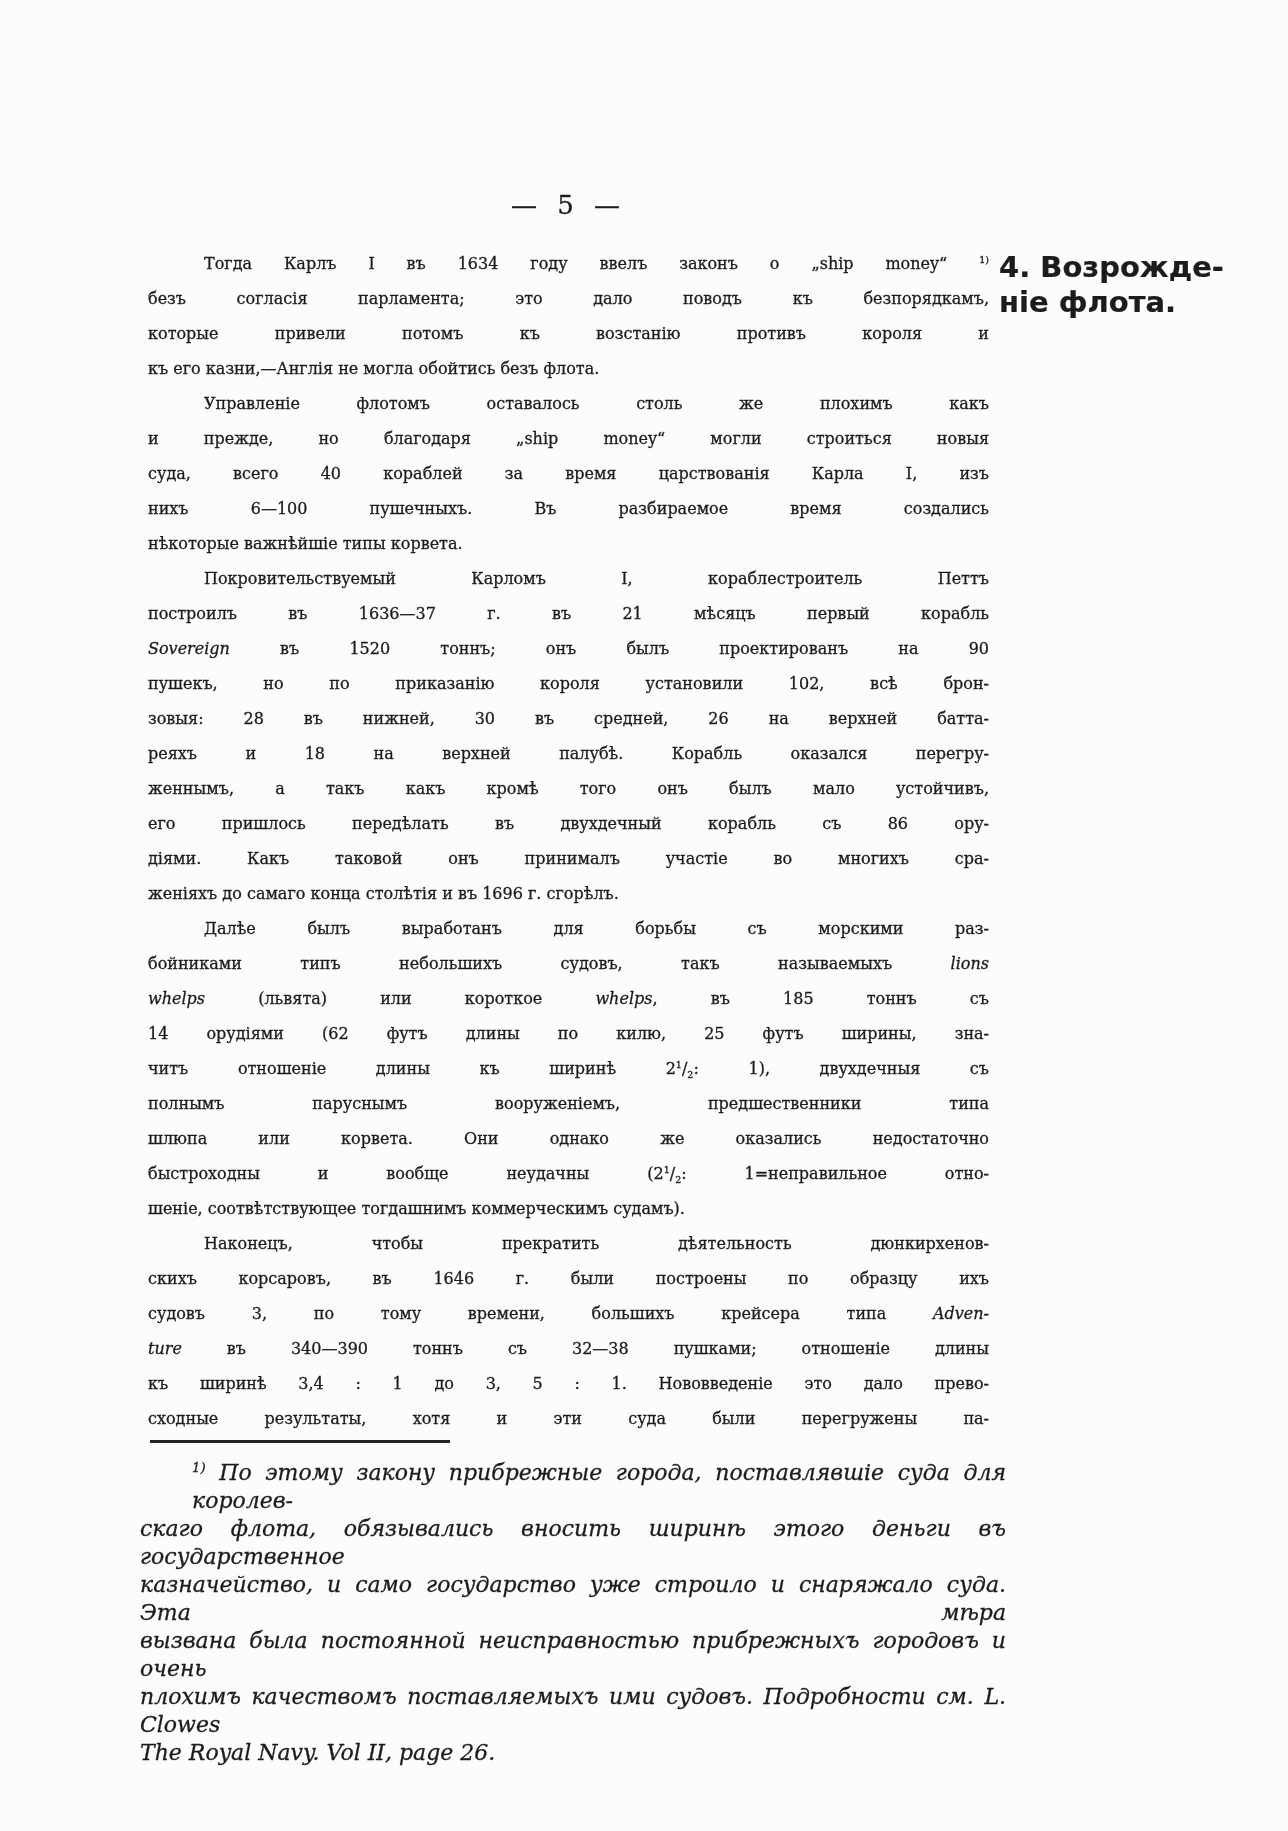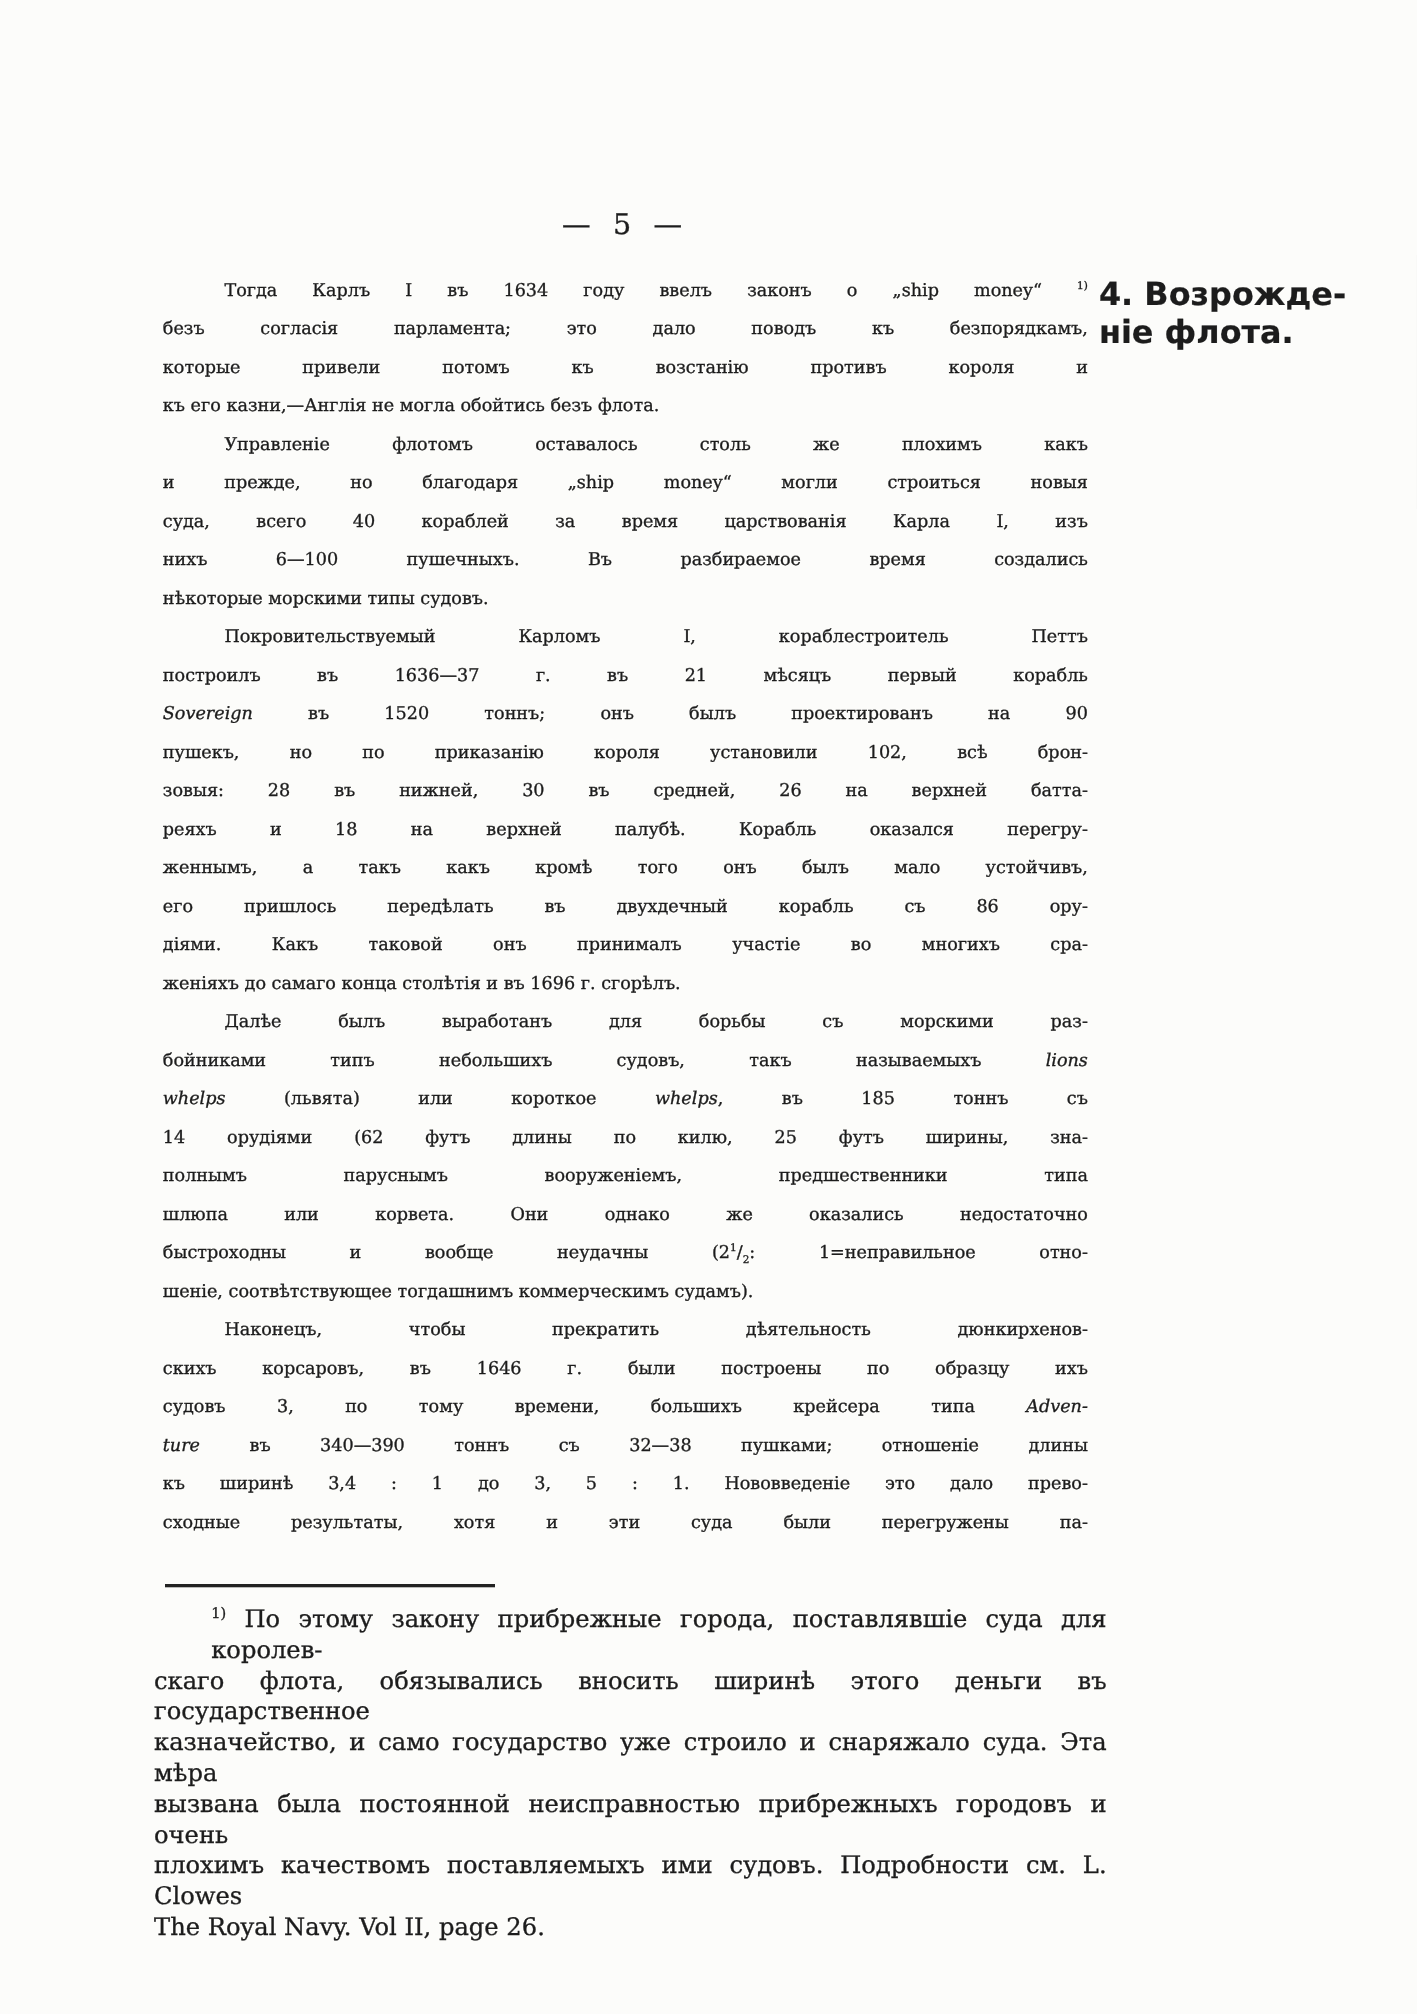--- a/index.html
+++ b/index.html
@@ -52,20 +52,21 @@
     position: absolute;
     top: 1440px; left: 150px;
     width: 300px; height: 3px;
     background: #222;
   }
   .footnote {
     position: absolute;
     top: 1459px; left: 140px; width: 866px;
     font-size: 22px;
     line-height: 28px;
+    font-style: italic;
   }
   .footnote .line.indent { padding-left: 52px; }
 </style>
 </head>
 <body>
 
 <div class="page">
   <div class="page-number">— 5 —</div>
 
   <aside class="margin-note">
@@ -78,39 +79,40 @@
         <div class="line indent"><span>Тогда Карлъ I въ 1634 году ввелъ законъ о „ship money“ </span><sup>1)</sup></div>
         <div class="line"><span>безъ согласія парламента; это дало поводъ къ безпорядкамъ,</span></div>
         <div class="line"><span>которые привели потомъ къ возстанію противъ короля и</span></div>
         <div class="line para-end"><span>къ его казни,—Англія не могла обойтись безъ флота.</span></div>
       </div>
       <div>
         <div class="line indent"><span>Управленіе флотомъ оставалось столь же плохимъ какъ</span></div>
         <div class="line"><span>и прежде, но благодаря „ship money“ могли строиться новыя</span></div>
         <div class="line"><span>суда, всего 40 кораблей за время царствованія Карла I, изъ</span></div>
         <div class="line"><span>нихъ 6—100 пушечныхъ. Въ разбираемое время создались</span></div>
-        <div class="line para-end"><span>нѣкоторые морскими типы судовъ.</span></div>
+        <div class="line para-end"><span>нѣкоторые важнѣйшіе типы корвета.</span></div>
       </div>
       <div>
         <div class="line indent"><span>Покровительствуемый Карломъ I, кораблестроитель Петтъ</span></div>
         <div class="line"><span>построилъ въ 1636—37 г. въ 21 мѣсяцъ первый корабль</span></div>
         <div class="line"><span class="it">Sovereign</span><span> въ 1520 тоннъ; онъ былъ проектированъ на 90</span></div>
         <div class="line"><span>пушекъ, но по приказанію короля установили 102, всѣ брон-</span></div>
         <div class="line"><span>зовыя: 28 въ нижней, 30 въ средней, 26 на верхней батта-</span></div>
         <div class="line"><span>реяхъ и 18 на верхней палубѣ. Корабль оказался перегру-</span></div>
         <div class="line"><span>женнымъ, а такъ какъ кромѣ того онъ былъ мало устойчивъ,</span></div>
         <div class="line"><span>его пришлось передѣлать въ двухдечный корабль съ 86 ору-</span></div>
         <div class="line"><span>діями. Какъ таковой онъ принималъ участіе во многихъ сра-</span></div>
         <div class="line para-end"><span>женіяхъ до самаго конца столѣтія и въ 1696 г. сгорѣлъ.</span></div>
       </div>
       <div>
         <div class="line indent"><span>Далѣе былъ выработанъ для борьбы съ морскими раз-</span></div>
         <div class="line"><span>бойниками типъ небольшихъ судовъ, такъ называемыхъ </span><span class="it">lions</span></div>
         <div class="line"><span class="it">whelps</span><span> (львята) или короткое </span><span class="it">whelps</span><span>, въ 185 тоннъ съ</span></div>
         <div class="line"><span>14 орудіями (62 футъ длины по килю, 25 футъ ширины, зна-</span></div>
+        <div class="line"><span>читъ отношеніе длины къ ширинѣ 2</span><sup>1</sup><span>/</span><sub>2</sub><span>: 1), двухдечныя съ</span></div>
         <div class="line"><span>полнымъ паруснымъ вооруженіемъ, предшественники типа</span></div>
         <div class="line"><span>шлюпа или корвета. Они однако же оказались недостаточно</span></div>
         <div class="line"><span>быстроходны и вообще неудачны (2</span><sup>1</sup><span>/</span><sub>2</sub><span>: 1=неправильное отно-</span></div>
         <div class="line para-end"><span>шеніе, соотвѣтствующее тогдашнимъ коммерческимъ судамъ).</span></div>
       </div>
       <div>
         <div class="line indent"><span>Наконецъ, чтобы прекратить дѣятельность дюнкирхенов-</span></div>
         <div class="line"><span>скихъ корсаровъ, въ 1646 г. были построены по образцу ихъ</span></div>
         <div class="line"><span>судовъ 3, по тому времени, большихъ крейсера типа </span><span class="it">Adven-</span></div>
         <div class="line"><span class="it">ture</span><span> въ 340—390 тоннъ съ 32—38 пушками; отношеніе длины</span></div>

